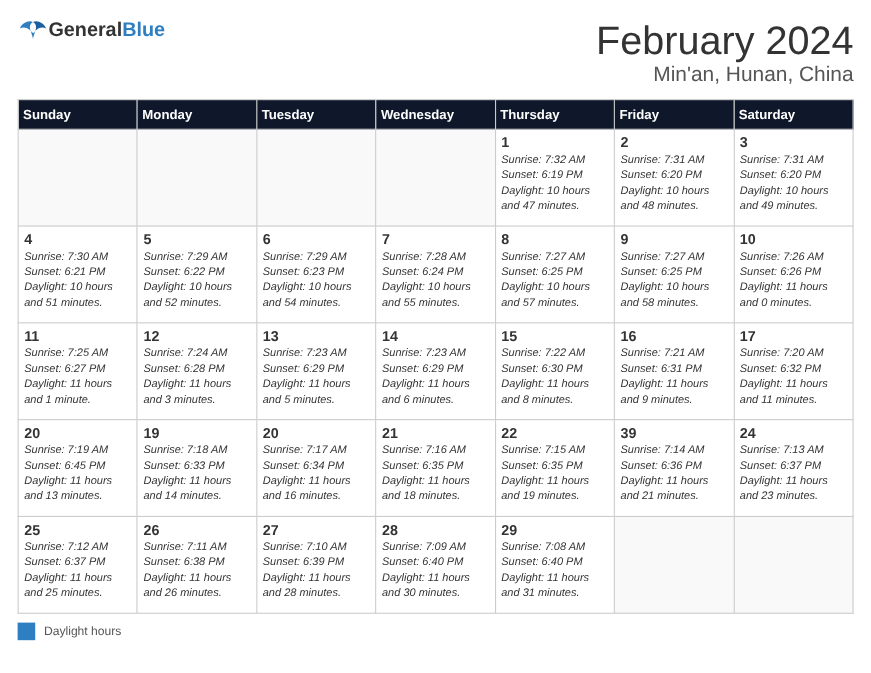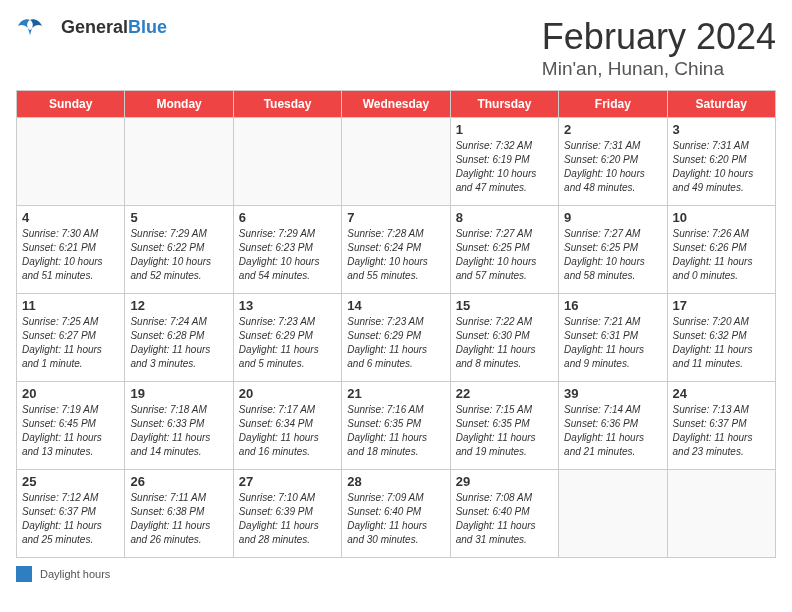--- a/index.html
+++ b/index.html
@@ -12,50 +12,50 @@
     }
     .header {
       display: flex;
       justify-content: space-between;
       align-items: flex-start;
       margin-bottom: 10px;
     }
     .logo {
       display: flex;
       align-items: center;
-      gap: 17px;
+      gap: 0;
     }
     .logo-bird {
       width: 28px;
       height: 22px;
     }
     .title-block {
-      text-align: left;
+      text-align: right;
     }
     .month-title {
       font-size: 36px;
       font-weight: normal;
       color: #333;
     }
     .location {
       font-size: 19px;
       color: #555;
     }
     table {
       width: 100%;
       border-collapse: collapse;
       table-layout: fixed;
     }
     th {
-      background-color: #ef4444;
+      background-color: #0f172a;
       color: #fff;
       font-size: 12px;
       font-weight: bold;
       padding: 6px 4px;
-      text-align: center;
+      text-align: left;
       border: 1px solid #ccc;
     }
     td {
       border: 1px solid #ccc;
       vertical-align: top;
       padding: 4px 5px;
       font-size: 10px;
       color: #333;
       height: 88px;
       background: #fff;

